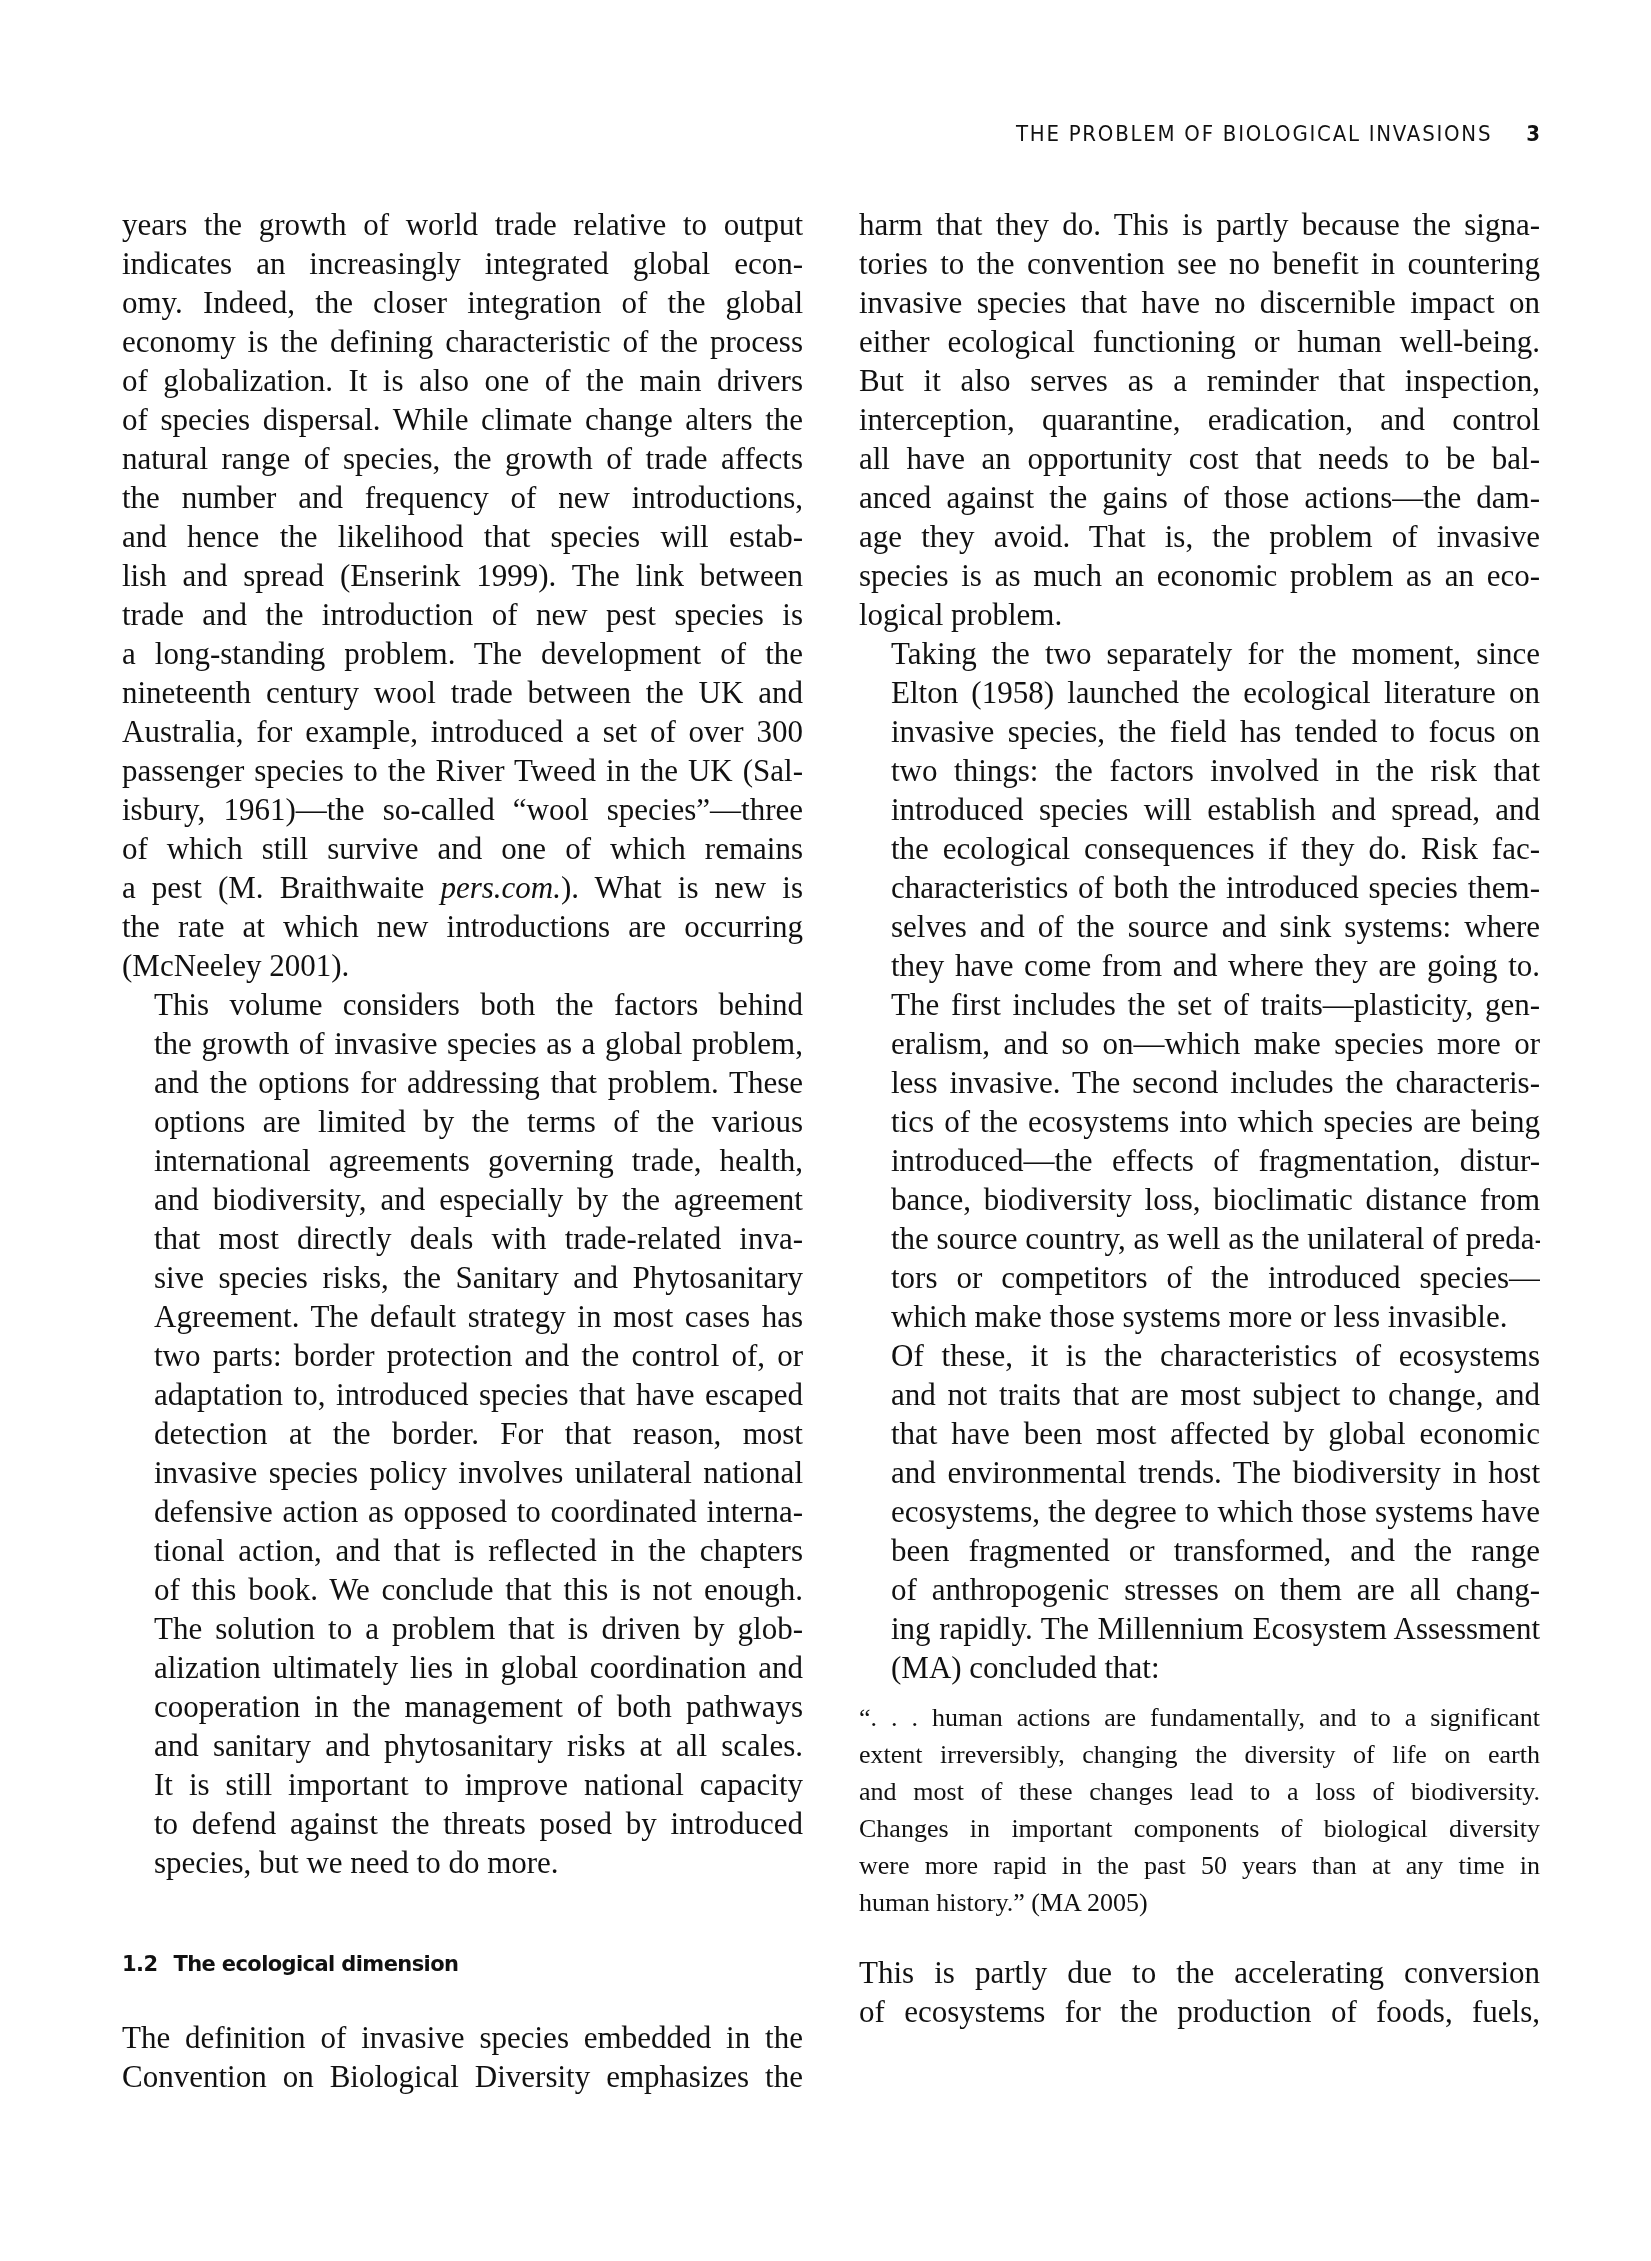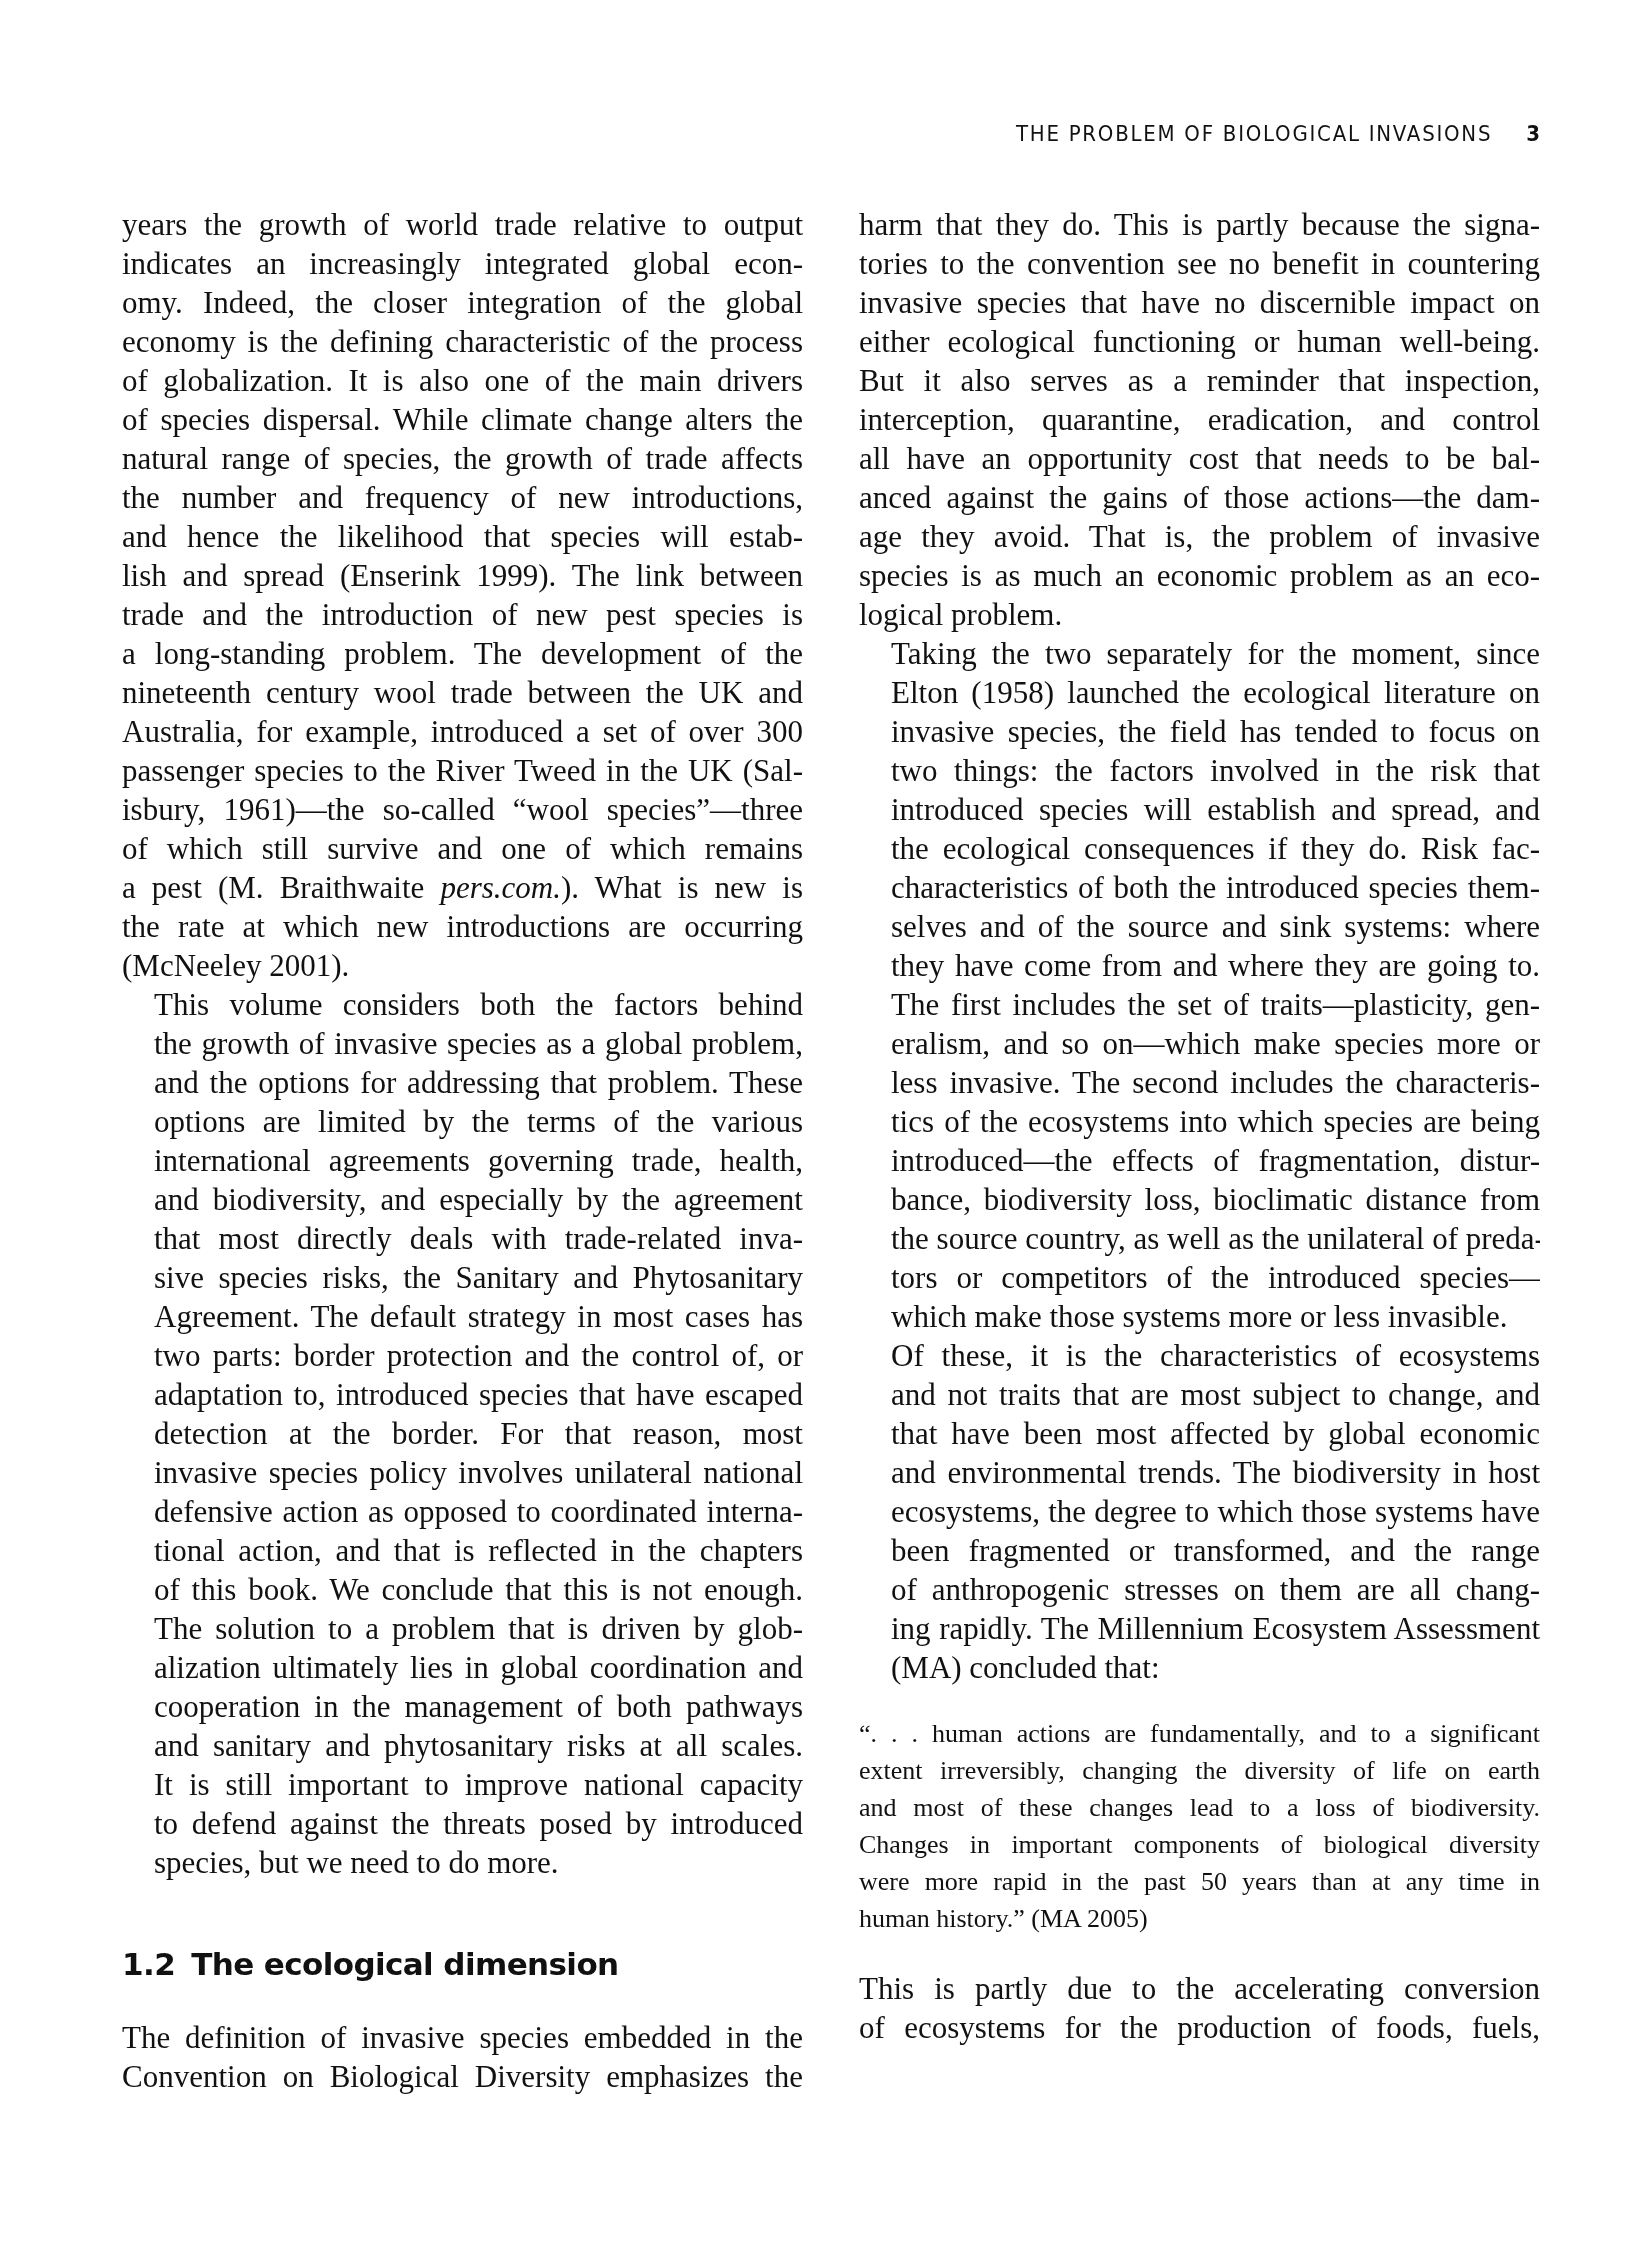--- a/index.html
+++ b/index.html
@@ -16,27 +16,27 @@
     font-family: "Liberation Serif", serif; font-size: 31px; line-height: 39px;
     text-align: justify; hyphens: manual;
   }
   .col.left { left: 122px; }
   .col.right { left: 859px; width: 681px; }
   .col p { margin: 0; }
   .col p.indent { text-indent: 32px; }
   .line { display: block; text-align: justify; text-align-last: justify; white-space: nowrap; overflow: hidden; height: 39px; }
   .line.last { text-align-last: left; }
   .heading {
-    font-family: "DejaVu Sans", sans-serif; font-weight: bold; font-size: 31px;
+    font-family: "DejaVu Sans", sans-serif; font-weight: bold; font-size: 21px;
     margin: 58px 0 30px 0; line-height: 48px; letter-spacing: -0.6px;
   }
   .heading .num { margin-right: 16px; }
   .quote {
     font-family: "Liberation Serif", serif; font-size: 26px; line-height: 37px;
-    margin: 28px 0 32px 0;
+    margin: 12px 0 32px 0;
   }
   .quote .line { height: 37px; }
   em { font-style: italic; }
 </style>
 </head>
 <body>
 
 <div class="running-head">
   <span class="title">THE PROBLEM OF BIOLOGICAL INVASIONS</span><span class="page-num">3</span>
 </div>

